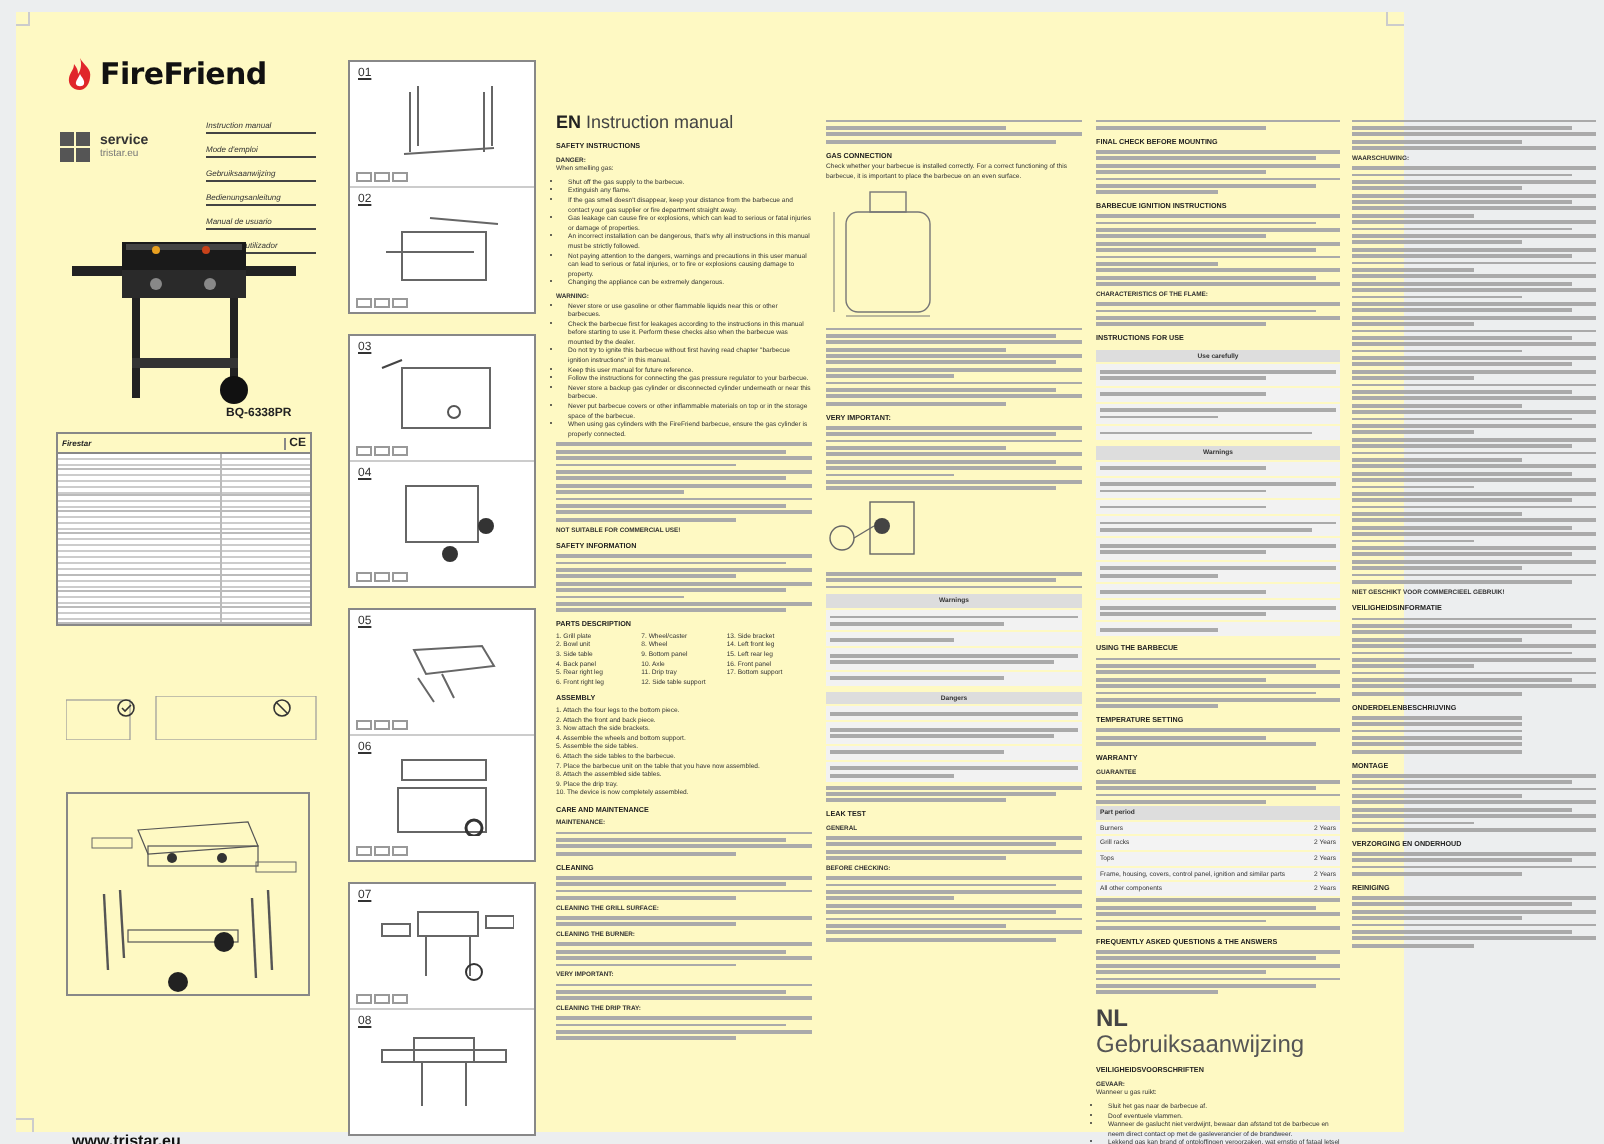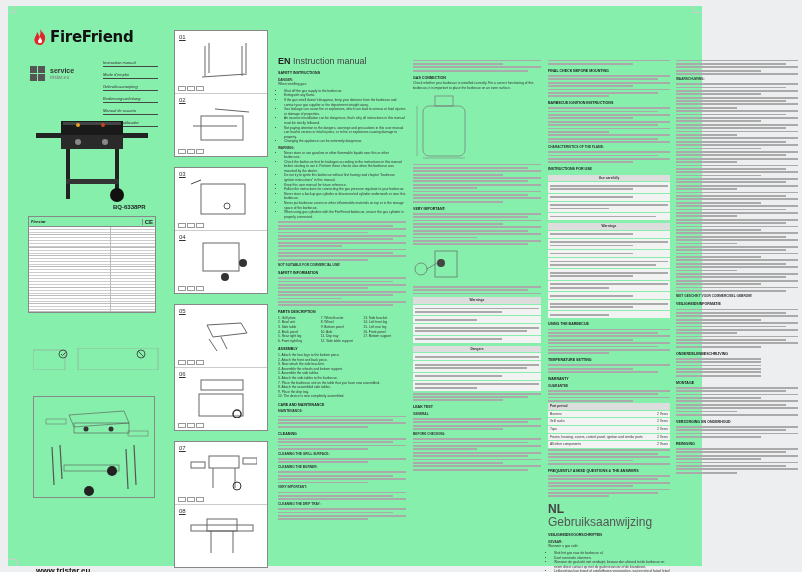--- a/index.html
+++ b/index.html
@@ -1,17 +1,17 @@
 <!DOCTYPE html>
 <html><head>
 <meta charset="utf-8">
 <style>
   html,body{margin:0;padding:0;background:#eceeef;}
   body{width:802px;height:572px;position:relative;overflow:hidden;font-family:"Liberation Sans",sans-serif;color:#222;}
-  .sheet{position:absolute;left:8px;top:6px;width:694px;height:560px;background:#86efac;}
+  .sheet{position:absolute;left:8px;top:6px;width:694px;height:560px;background:#fef9c3;}
   .corner-tl{position:absolute;left:0;top:0;width:6px;height:6px;border-right:1px solid #ccc;border-bottom:1px solid #ccc;}
   .corner-bl{position:absolute;left:0;bottom:0;width:8px;height:6px;border-right:1px solid #ccc;border-top:1px solid #ccc;}
   .corner-tr{position:absolute;right:0;top:0;width:8px;height:6px;border-left:1px solid #ccc;border-bottom:1px solid #ccc;}
 
   
   .cover{position:absolute;left:10px;top:12px;width:145px;height:540px;}
   .logo{position:absolute;left:14px;top:10px;display:flex;align-items:center;}
   .logo .flame{width:16px;height:18px;}
   .logo .wordmark{font-family:"DejaVu Sans",sans-serif;font-weight:bold;font-size:15px;letter-spacing:-0.3px;color:#111;margin-left:2px;}
   .service{position:absolute;left:12px;top:48px;display:flex;align-items:center;}

